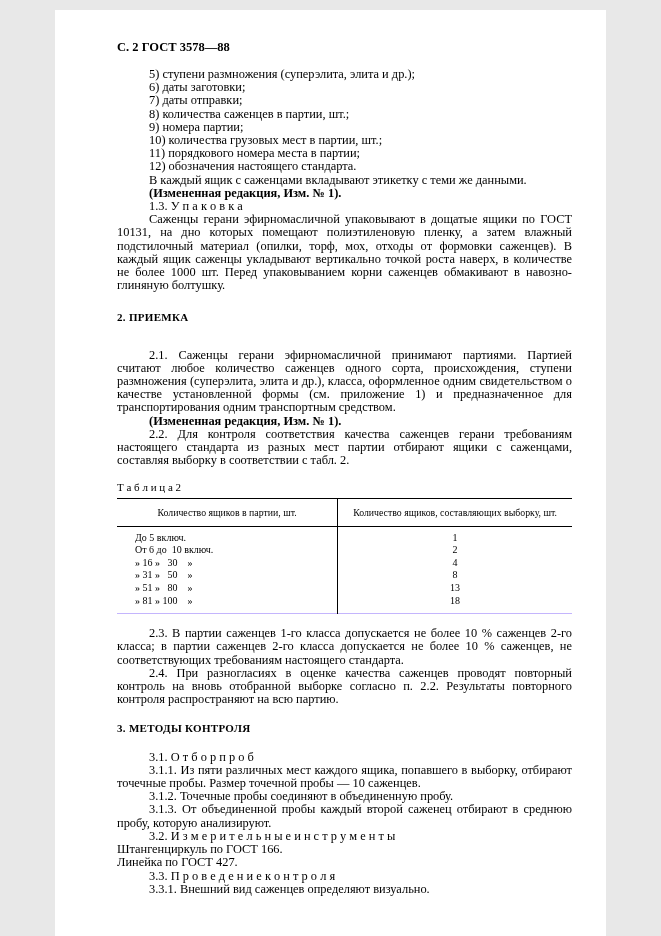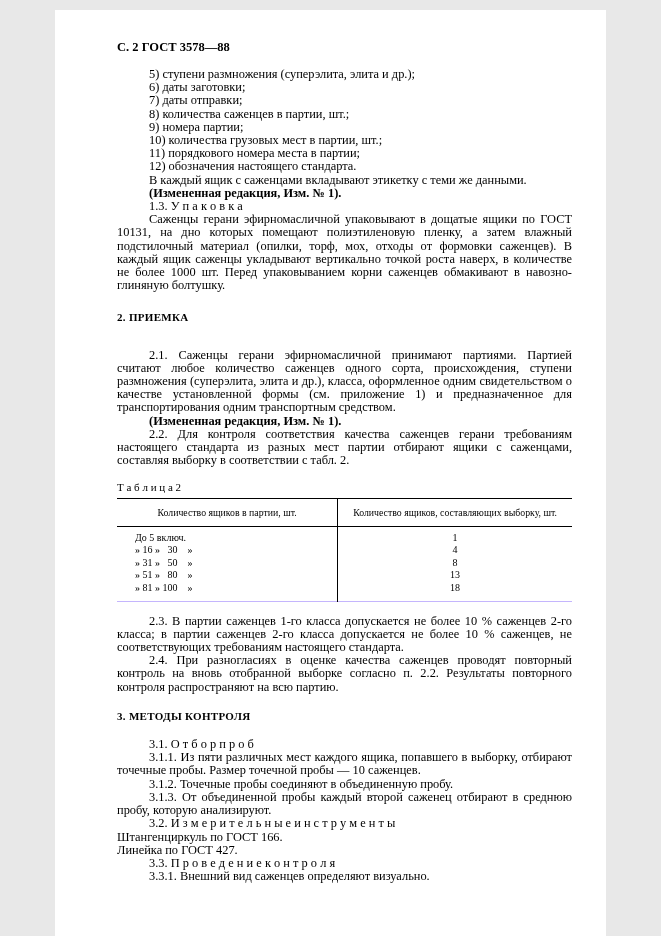--- a/index.html
+++ b/index.html
@@ -108,20 +108,24 @@
           <th>Количество ящиков в партии, шт.</th>
           <th>Количество ящиков, составляющих выборку, шт.</th>
         </tr>
       </thead>
       <tbody>
         <tr>
           <td>До 5 включ.</td>
           <td>1</td>
         </tr>
         <tr>
+          <td>От 6 до  10 включ.</td>
+          <td>2</td>
+        </tr>
+        <tr>
           <td>» 16 »   30    »</td>
           <td>4</td>
         </tr>
         <tr>
           <td>» 31 »   50    »</td>
           <td>8</td>
         </tr>
         <tr>
           <td>» 51 »   80    »</td>
           <td>13</td>

